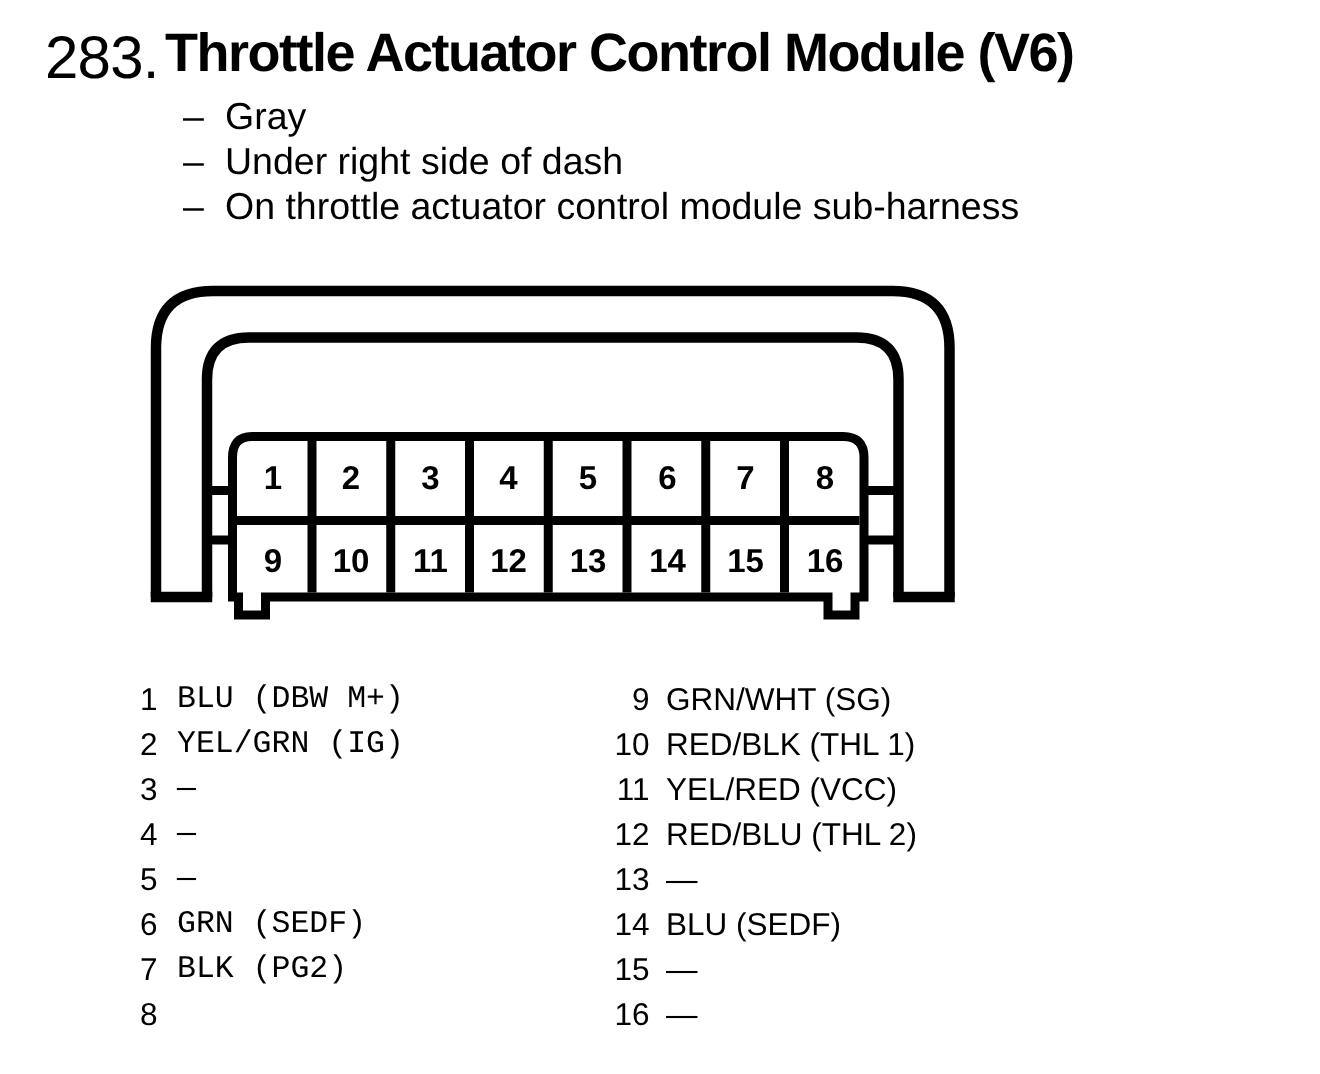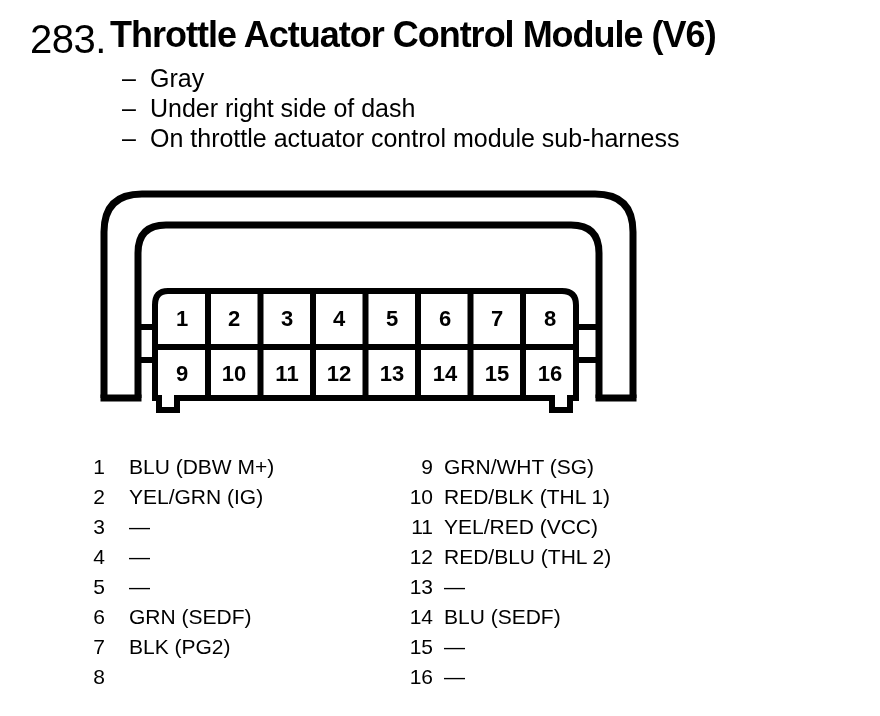--- a/index.html
+++ b/index.html
@@ -22,21 +22,21 @@
   .bullet-line{display:flex;line-height:30px;font-size:25px;white-space:nowrap;}
   .bullet-dash{display:inline-block;width:28px;flex:0 0 28px;}
   .connector-wrap{position:absolute;left:96px;top:186px;width:545px;height:245px;}
   .pinlist{position:absolute;top:452px;}
   .pinlist.left{left:85px;}
   .pinlist.right{left:405px;}
   .pin-row{display:flex;line-height:30px;font-size:21px;white-space:nowrap;}
   .pin-no{display:inline-block;text-align:right;flex:0 0 auto;}
   .pinlist.left .pin-no{width:20px;}
   .pinlist.right .pin-no{width:28px;}
-  .pinlist.left .pin-label{margin-left:24px;}
+  .pinlist.left .pin-label{margin-left:13px;font-family:Liberation Mono, monospace;}
   .pinlist.right .pin-label{margin-left:11px;}
   svg text{
     font-family:"Liberation Sans","DejaVu Sans",sans-serif;
     font-weight:bold;font-size:22px;
   }
 </style>
 </head>
 <body>
 
 <div class="title-num">283.</div>

